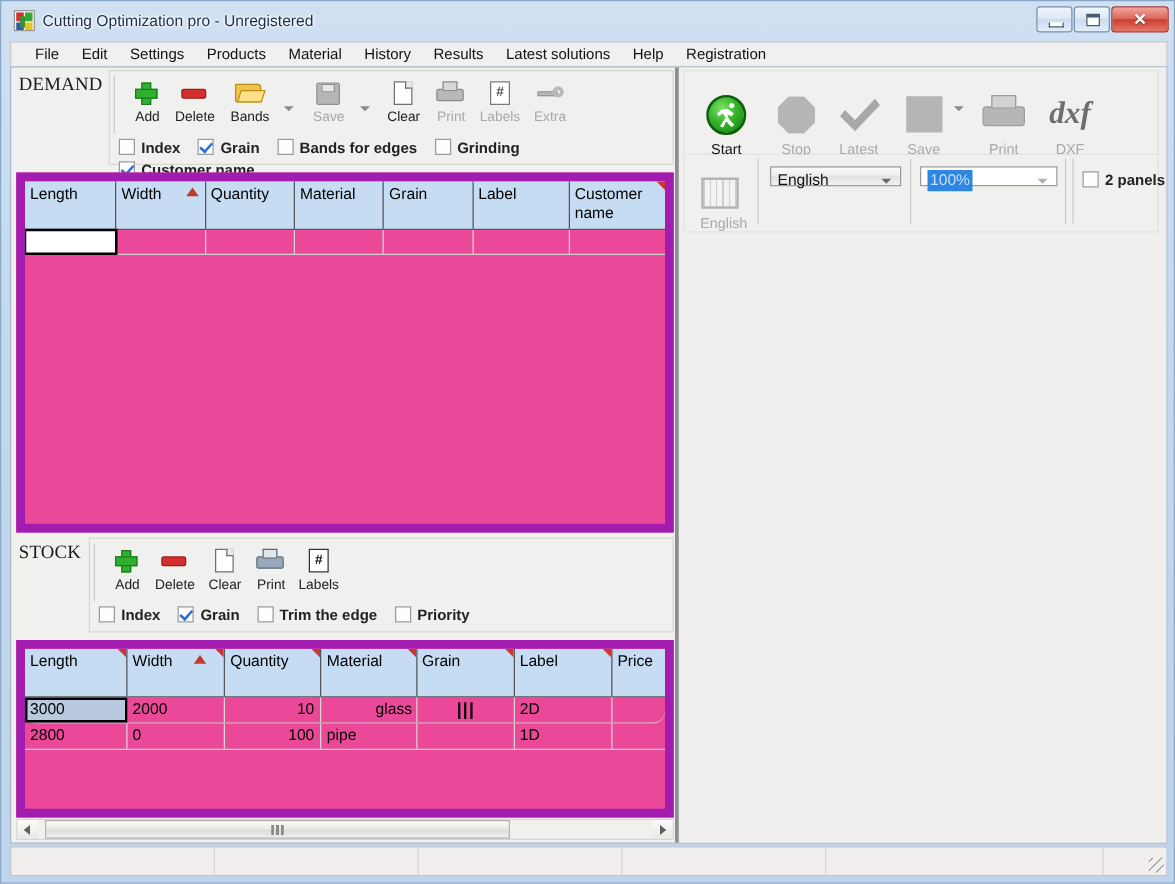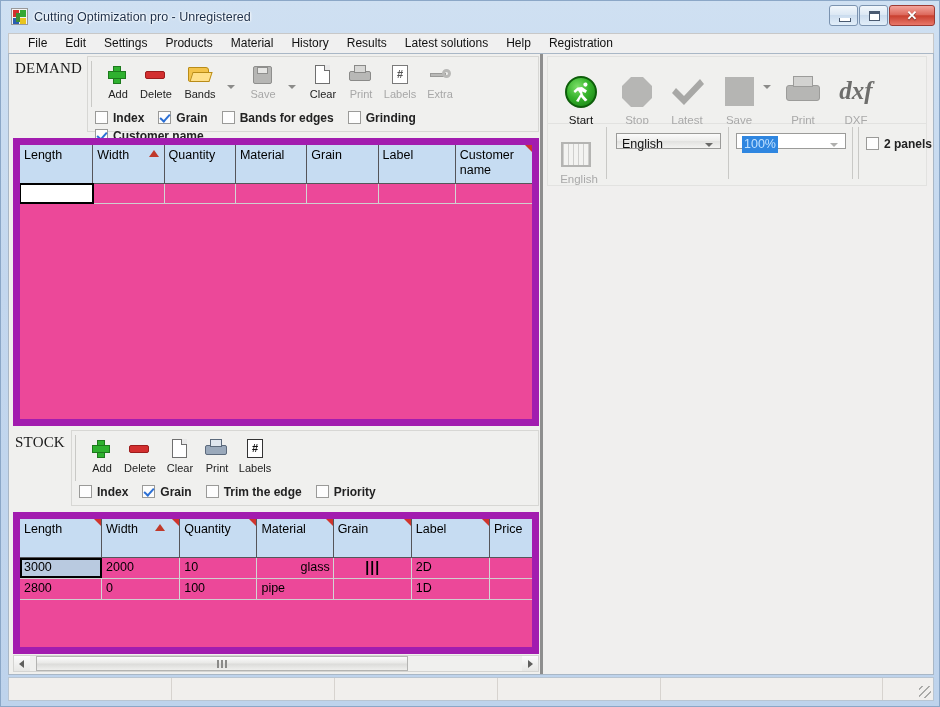--- a/index.html
+++ b/index.html
@@ -192,21 +192,21 @@
   }
   .gh .corner{
     position:absolute;right:0;top:0;width:0;height:0;
     border-top:7px solid #d0342c;border-left:7px solid transparent;
   }
   .grow{display:flex;height:19px;border-bottom:1px solid #cfcfcf;}
   .grow .gc{
     border-right:1px solid #d4d4d4;font-size:12.5px;color:#000;
     padding:1px 3px 0 4px;box-sizing:border-box;line-height:17px;overflow:hidden;white-space:nowrap;
   }
-  .grow .gc.num{text-align:left;padding-right:5px;}
+  .grow .gc.num{text-align:right;padding-right:5px;}
   .grow .gc.last{border-right:none;}
   .gc.sel{background:#b9cae0;outline:2px solid #000;outline-offset:-2px;}
   .gc.focusbox{outline:2px solid #000;outline-offset:-1px;background:#fff;}
   .grain-bars{display:inline-block;letter-spacing:1px;font-weight:bold;font-size:14px;}
   
   .bigbtn{position:absolute;width:54px;text-align:center;margin-top:12px;}
   .bigbtn .blbl{display:block;font-size:11.5px;color:#3a3a3a;margin-top:2px;}
   .bigbtn.on .blbl{color:#111;}
   .bigbtn.dis .blbl{color:#a9a9a9;}
   .bico{display:block;height:40px;position:relative;}
@@ -510,21 +510,21 @@
             <span>Grain</span>
             <span class="corner"></span>
           </div>
           <div class="gh" style="width:80px;">
             <span>Label</span>
             <span class="corner"></span>
           </div>
           <div class="gh last" style="width:43px;">Price</div>
         </div>
 
-        <div class="grow" style="height:20px;">
+        <div class="grow" style="height:20px;border-radius:10px;">
           <div class="gc sel" style="width:84px;">3000</div>
           <div class="gc" style="width:80px;">2000</div>
           <div class="gc num" style="width:79px;">10</div>
           <div class="gc" style="width:78px;text-align:right;">glass</div>
           <div class="gc" style="width:80px;text-align:center;">
             <span class="grain-bars">|||</span>
           </div>
           <div class="gc" style="width:80px;">2D</div>
           <div class="gc last" style="width:43px;"></div>
         </div>

